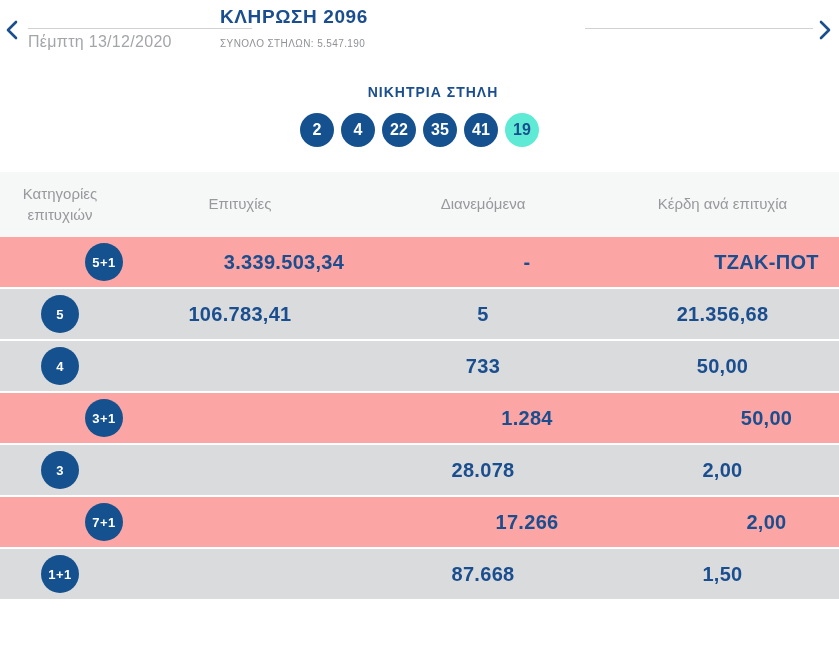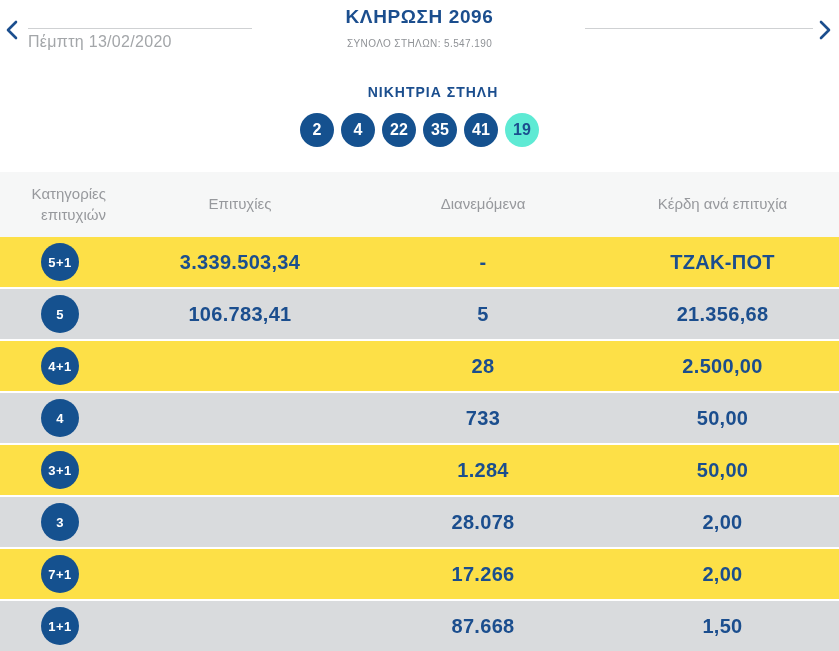--- a/index.html
+++ b/index.html
@@ -19,21 +19,21 @@
     display: flex; align-items: center; justify-content: center;
   }
   .nav-btn.prev { left: 0; }
   .nav-btn.next { right: 2px; }
   .nav-btn svg { display: block; }
 
   .date-rule  { position: absolute; left: 28px; top: 28px; width: 224px; height: 1px; background: #cfd1d3; }
   .date-text  { position: absolute; left: 28px; top: 33px; font-size: 16px; color: #a3a6a9; letter-spacing: 0.3px; }
   .right-rule { position: absolute; left: 585px; top: 28px; width: 228px; height: 1px; background: #cfd1d3; }
 
-  .title-block { position: absolute; left: 220px; right: 220px; top: 6px; text-align: center; }
+  .title-block { position: absolute; left: 220px; right: 220px; top: 6px; }
   .draw-title  { margin: 0; font-size: 19px; font-weight: bold; color: #1b4e8e; letter-spacing: 0.6px; }
   .draw-sub    { margin-top: 10px; font-size: 10px; color: #8f9296; letter-spacing: 0.4px; }
 
   
   .winning { margin-top: 24px; text-align: center; }
   .winning-label { font-size: 14px; font-weight: bold; color: #1b4e8e; letter-spacing: 1px; padding-left: 27px; }
   .balls { display: flex; justify-content: center; gap: 7px; margin-top: 13px; }
   .ball {
     width: 34px; height: 34px; border-radius: 50%;
     display: flex; align-items: center; justify-content: center;
@@ -43,27 +43,27 @@
   .ball.joker { background: #5eead4; color: #1b4e8e; }
 
   
   .results { margin-top: 25px; }
   .thead {
     height: 65px; background: #f6f7f7;
     display: grid; grid-template-columns: 120px 240px 246px 233px;
     align-items: center;
   }
   .th { text-align: center; color: #97999d; font-size: 15px; line-height: 1.35; }
-  .th.wrap { padding: 0 14px; text-align: right; }
+  .th.wrap { padding: 0 14px; }
 
   .row {
     display: grid; grid-template-columns: 120px 240px 246px 233px;
     align-items: center; height: 50px; margin-bottom: 2px;
   }
-  .row.light { background: #fde047; }
+  .row.light { background: #fca5a5; padding-left: 44px; }
   .row.dark  { background: #d9dbdd; }
   .badge-cell { display: flex; justify-content: center; }
   .badge {
     width: 38px; height: 38px; border-radius: 50%;
     background: #15518f; color: #ffffff;
     display: flex; align-items: center; justify-content: center;
     font-size: 13px; font-weight: bold; letter-spacing: 0.5px;
   }
   .cell { text-align: center; color: #1b4e8e; font-weight: bold; font-size: 20px; letter-spacing: 0.3px; }
 </style>
@@ -73,21 +73,21 @@
 <div class="page">
 
   <header class="topbar">
     <button class="nav-btn prev">
       <svg width="12" height="20" viewBox="0 0 12 20">
         <polyline points="10,2 2,10 10,18" fill="none" stroke="#1b4e8e" stroke-width="2.6" stroke-linecap="round" stroke-linejoin="round"></polyline>
       </svg>
     </button>
 
     <div class="date-rule"></div>
-    <div class="date-text">Πέμπτη 13/02/2020</div>
+    <div class="date-text">Πέμπτη 13/12/2020</div>
 
     <div class="title-block">
       <h1 class="draw-title">ΚΛΗΡΩΣΗ 2096</h1>
       <div class="draw-sub">ΣΥΝΟΛΟ ΣΤΗΛΩΝ: 5.547.190</div>
     </div>
 
     <div class="right-rule"></div>
     <button class="nav-btn next">
       <svg width="12" height="20" viewBox="0 0 12 20">
         <polyline points="2,2 10,10 2,18" fill="none" stroke="#1b4e8e" stroke-width="2.6" stroke-linecap="round" stroke-linejoin="round"></polyline>
@@ -124,28 +124,20 @@
           <div class="cell">ΤΖΑΚ-ΠΟΤ</div>
         </div>
         <div class="row dark">
           <div class="badge-cell">
             <div class="badge">5</div>
           </div>
           <div class="cell">106.783,41</div>
           <div class="cell">5</div>
           <div class="cell">21.356,68</div>
         </div>
-        <div class="row light">
-          <div class="badge-cell">
-            <div class="badge">4+1</div>
-          </div>
-          <div class="cell"></div>
-          <div class="cell">28</div>
-          <div class="cell">2.500,00</div>
-        </div>
         <div class="row dark">
           <div class="badge-cell">
             <div class="badge">4</div>
           </div>
           <div class="cell"></div>
           <div class="cell">733</div>
           <div class="cell">50,00</div>
         </div>
         <div class="row light">
           <div class="badge-cell">

